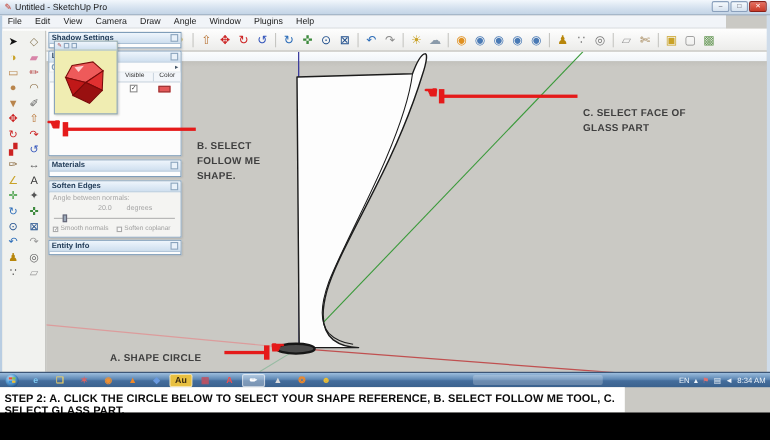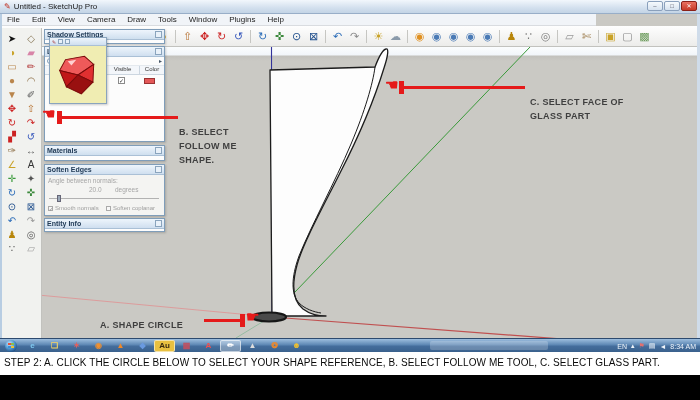--- a/index.html
+++ b/index.html
@@ -10,21 +10,21 @@
   
   .titlebar{position:absolute;left:0;top:0;width:700px;height:14px;
     background:linear-gradient(#f2f7fc,#d3e0ee 60%,#c3d4e6);
     border-bottom:1px solid #98aec8;display:flex;align-items:center;font-size:8px;color:#1a1a1a;}
   .appicon{font-size:8px;color:#c03020;margin:0 3px 0 4px;}
   .winbtns{position:absolute;right:3px;top:1px;display:flex;gap:1px;}
   .wbtn{width:16px;height:10px;border:1px solid #8aa0bc;border-radius:2px;
     background:linear-gradient(#f6fafd,#d6e2ef);font-size:6px;line-height:8px;text-align:center;color:#445;}
   .wbtn.close{background:linear-gradient(#e87060,#c73a28);border-color:#8a2018;color:#fff;}
 
-  .menubar{position:absolute;left:0;top:14px;width:596px;height:12px;background:#f1f4f8;
+  .menubar{position:absolute;left:0;top:14px;width:660px;height:12px;background:#f1f4f8;
     border-bottom:1px solid #d9dce0;display:flex;align-items:center;font-size:8px;color:#222;padding-left:1px;}
   .mitem{padding:0 6px;}
 
   .toolbar{position:absolute;left:0;top:26px;width:700px;height:21px;
     background:linear-gradient(#fefefe,#ececea);border-bottom:1px solid #c2c2be;
     display:flex;align-items:center;padding-left:46px;font-size:11px;}
   .tbicon{width:17px;height:16px;display:flex;align-items:center;justify-content:center;flex:none;}
   .tbicon.sep{width:7px;}
   .tbicon.sep::before{content:"";width:1px;height:13px;background:#c6c6c2;}
 
@@ -98,22 +98,22 @@
   .orb .q4{left:6px;top:6px;background:#f0c030;}
   .tkicon{width:21px;height:12px;margin:0 0 0 1px;display:flex;align-items:center;justify-content:center;
     font-size:8px;border-radius:2px;flex:none;font-weight:bold;}
   .tkicon.active{background:rgba(255,255,255,.32);border:1px solid rgba(255,255,255,.55);}
   .tk-seg{position:absolute;left:430px;top:2px;width:118px;height:9px;border-radius:2px;
     background:rgba(255,255,255,.22);}
   .tray{position:absolute;right:4px;top:0;height:14px;display:flex;align-items:center;gap:4px;
     font-size:7px;color:#eef4fa;}
 
   
-  .stepbar{position:absolute;left:0;top:352px;width:700px;height:23px;background:#ffffff;
-    font-size:10px;font-weight:normal;color:#0a0a0a;padding:5px 0 0 4px;letter-spacing:.1px;z-index:8;}
+  .stepbar{position:absolute;left:0;top:352px;width:568px;height:23px;background:#ffffff;
+    font-size:10px;font-weight:bold;color:#0a0a0a;padding:5px 0 0 4px;letter-spacing:.1px;z-index:8;}
   .blackbar{position:absolute;left:0;top:375px;width:700px;height:25px;background:#000;z-index:8;}
 </style>
 </head>
 <body>
 
 <div id="app">
 
   <div class="titlebar">
     <span class="appicon">✎</span>
     <span>Untitled - SketchUp Pro</span>
@@ -124,21 +124,21 @@
     </span>
   </div>
 
   <div class="menubar">
 
   <span class="mitem">File</span>
       <span class="mitem">Edit</span>
       <span class="mitem">View</span>
       <span class="mitem">Camera</span>
       <span class="mitem">Draw</span>
-      <span class="mitem">Tools</span>
+      <span class="mitem">Angle</span>
       <span class="mitem">Window</span>
       <span class="mitem">Plugins</span>
       <span class="mitem">Help</span>
     </div>
 
   <div class="toolbar">
 
   <span class="tbicon" style="color: rgb(185, 133, 76);">
         <span>▭</span>
       </span>

